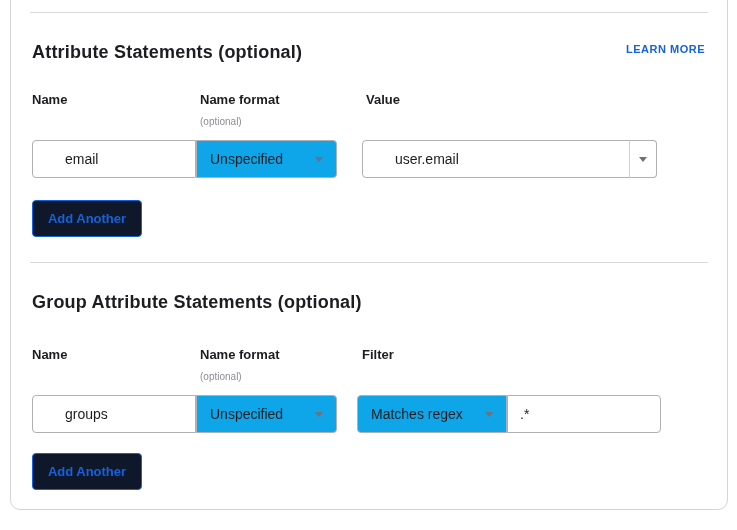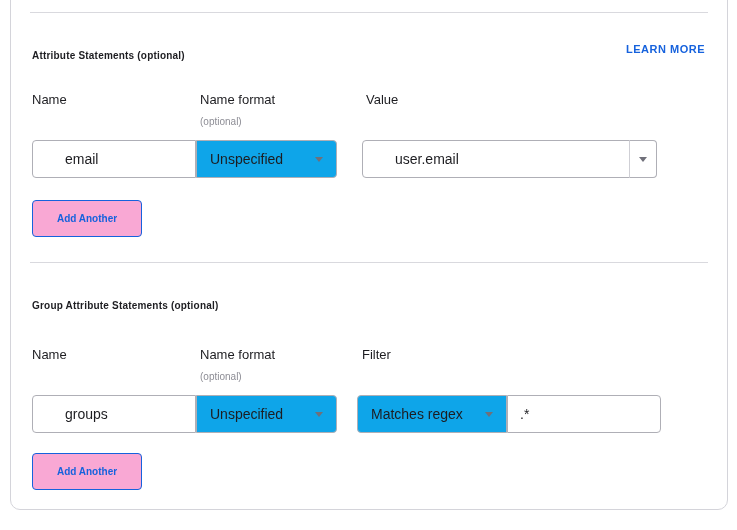--- a/index.html
+++ b/index.html
@@ -8,30 +8,30 @@
   .stage { position:relative; width:737px; height:530px; }
 
   .card { position:absolute; left:10px; top:-16px; width:718px; height:526px;
     border:1px solid #d4d4da; border-radius:10px; background:#fff; }
 
   .hr { position:absolute; left:30px; width:678px; height:0;
     border-top:1px solid #d9d9de; }
   .hr1 { top:12px; }
   .hr2 { top:262px; }
 
-  .section-title { position:absolute; left:32px; font-size:10px; font-weight:bold;
-    letter-spacing:.2px; color:#1d1d21;margin-top:8px; }
+  .section-title { position:absolute; left:32px; font-size:18px; font-weight:bold;
+    letter-spacing:.2px; color:#1d1d21; }
   .title1 { top:42px; }
   .title2 { top:292px; }
 
   .learn-more { position:absolute; right:32px; top:43px; font-size:11px;
     font-weight:bold; letter-spacing:.5px; color:#1662dd; text-decoration:none;
     cursor:pointer; }
 
-  .col-label { position:absolute; font-size:13px; font-weight:normal; color:#1d1d21; }
+  .col-label { position:absolute; font-size:13px; font-weight:bold; color:#1d1d21; }
   .col-hint  { position:absolute; font-size:10px; font-weight:normal; color:#8d8d95; }
 
   .r1 { top:92px; } .r1h { top:116px; }
   .r2 { top:347px; } .r2h { top:371px; }
   .c1 { left:32px; } .c2 { left:200px; } .c3 { left:366px; } .c3b { left:362px; }
 
   .field-row { position:absolute; display:flex; height:38px; }
   .row1 { top:140px; left:32px; }
   .row1b { top:140px; left:362px; }
   .row2 { top:395px; left:32px; }
@@ -54,22 +54,22 @@
     display:flex; align-items:center; justify-content:center; background:#fff;
     cursor:pointer; }
 
   .w-name { width:164px; }
   .w-fmt  { width:141px; }
   .w-val  { width:268px; }
   .w-filt-sel { width:150px; }
   .w-filt-in  { width:154px; }
 
   .add-btn { position:absolute; left:32px; width:110px; height:37px;
-    border:1px solid #1662dd; border-radius:4px; background:#f9a8d4; color:#1662dd;
-    font-size:10px; font-weight:bold; font-family:"Liberation Sans", sans-serif;
+    border:1px solid #1662dd; border-radius:4px; background:#0f172a; color:#1662dd;
+    font-size:13px; font-weight:bold; font-family:"Liberation Sans", sans-serif;
     display:flex; align-items:center; justify-content:center; cursor:pointer; }
   .btn1 { top:200px; }
   .btn2 { top:453px; }
 </style>
 </head>
 <body>
 
 <div class="stage">
   <div class="card"></div>
 

